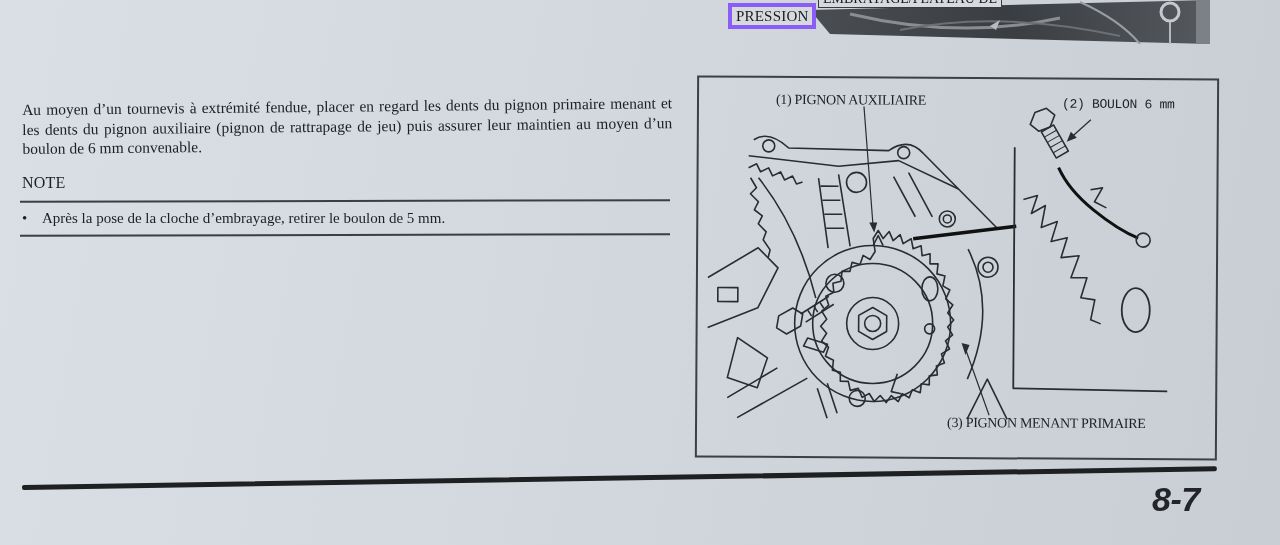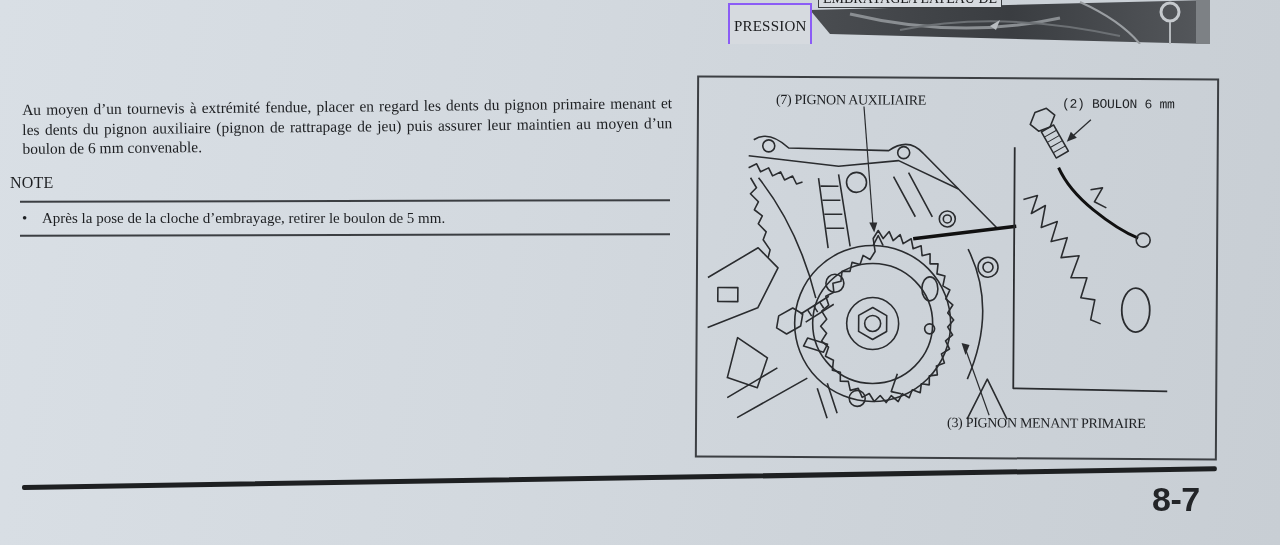--- a/index.html
+++ b/index.html
@@ -13,38 +13,38 @@
     .page { position: absolute; inset: 0; }
 
     
     .photo-strip {
       position: absolute; left: 700px; top: 0; width: 510px; height: 44px;
       overflow: hidden;
     }
     .photo-strip svg { position: absolute; left: 0; top: 0; }
     .photo-label {
       position: absolute; left: 28px; top: 3px;
-      background: #d6dadf; border: 2px solid #8b5cf6;
-      font-size: 15px; letter-spacing: 0.2px; padding: 12px 4px; line-height: 18px;
+      background: #d6dadf; border: 4px solid #8b5cf6;
+      font-size: 15px; letter-spacing: 0.2px; padding: 0 4px; line-height: 18px;
       color: #1a1b1d;
     }
     .photo-label-top {
       position: absolute; left: 118px; top: -10px;
       font-size: 14px; color: #1a1b1d; background: #d6dadf; padding: 0 4px; line-height: 16px;
       border: 1px solid #3a3d40;
     }
 
     
     .intro {
       position: absolute; left: 22px; top: 84px; width: 650px;
       font-size: 15.5px; line-height: 19.5px; transform: rotate(-0.6deg); transform-origin: left top;
       text-align: justify;
     }
     .note-heading {
-      position: absolute; left: 10px; top: 174px;
+      position: absolute; left: 22px; top: 174px;
       font-size: 16px; letter-spacing: 0.2px;
     }
     .rule { position: absolute; height: 2px; background: #3b3e42; }
     .rule-1 { left: 20px; top: 200px; width: 650px; transform: rotate(-0.15deg); }
     .rule-2 { left: 20px; top: 234px; width: 650px; transform: rotate(-0.15deg); }
     .note-item {
       position: absolute; left: 22px; top: 210px; font-size: 15px;
       display: flex; gap: 14px;
     }
     .bullet { display: inline-block; width: 6px; }
@@ -63,21 +63,21 @@
 
     
     .footer-rule {
       position: absolute; left: 22px; top: 485px; width: 1195px; height: 5px;
       background: #1e2022; border-radius: 2px;
       transform: rotate(-0.9deg); transform-origin: left center;
     }
     .page-number {
       position: absolute; left: 1152px; top: 480px;
       font-family: "Liberation Sans", "DejaVu Sans", sans-serif;
-      font-size: 34px; font-weight: bold; color: #232528; letter-spacing: -0.5px;
+      font-size: 34px; font-weight: bold; color: #232528; letter-spacing: -0.5px; font-style: italic;
     }
   </style>
 </head>
 <body>
 
 <div class="page">
 
   <div class="photo-strip">
     <svg width="510" height="44" viewBox="0 0 510 44">
       <defs>
@@ -182,20 +182,20 @@
       <path d="M360 88 Q370 110 395 130 Q420 150 440 158" stroke="#111" stroke-width="3"></path>
       <circle cx="445" cy="160" r="7"></circle>
 
       <line x1="392" y1="40" x2="372" y2="58" stroke-width="1.3"></line>
       <polygon points="368,62 372,52 378,58" fill="#2a2c2f" stroke="none"></polygon>
 
       <path d="M325 120 l14 -4 l-6 18 l14 -8 l-4 22 l16 -6 l-6 20 l16 -4 l-6 20 l18 -2 l-8 22 l16 0 l-6 20 l14 2 l-4 20 l10 4"></path>
       <path d="M392 110 l12 -2 l-8 14 l12 6"></path>
       <ellipse cx="438" cy="230" rx="14" ry="22" stroke-width="1.8"></ellipse>
     </svg>
-    <span class="fig-label fig-label-1">(7) PIGNON AUXILIAIRE</span>
+    <span class="fig-label fig-label-1">(1) PIGNON AUXILIAIRE</span>
     <span class="fig-label fig-label-2">(2) BOULON 6 mm</span>
     <span class="fig-label fig-label-3">(3) PIGNON MENANT PRIMAIRE</span>
   </div>
 
   <div class="footer-rule"></div>
   <div class="page-number">8-7</div>
 </div>
 
 </body></html>

